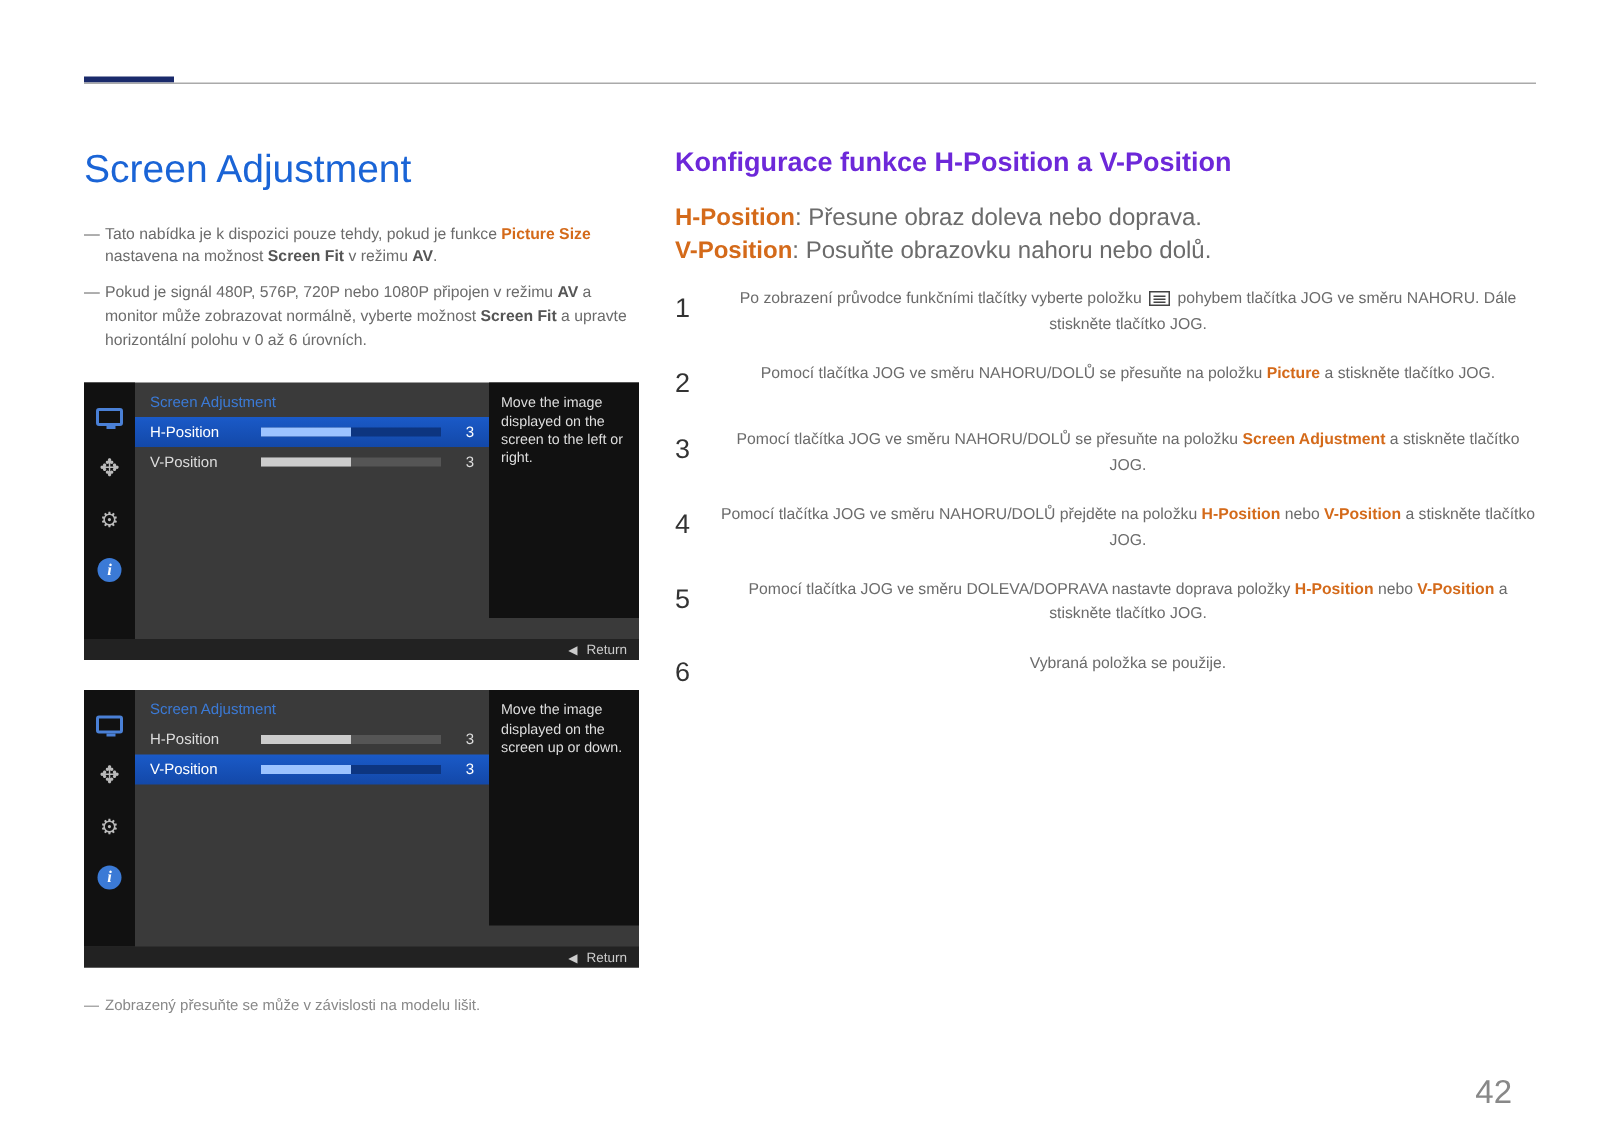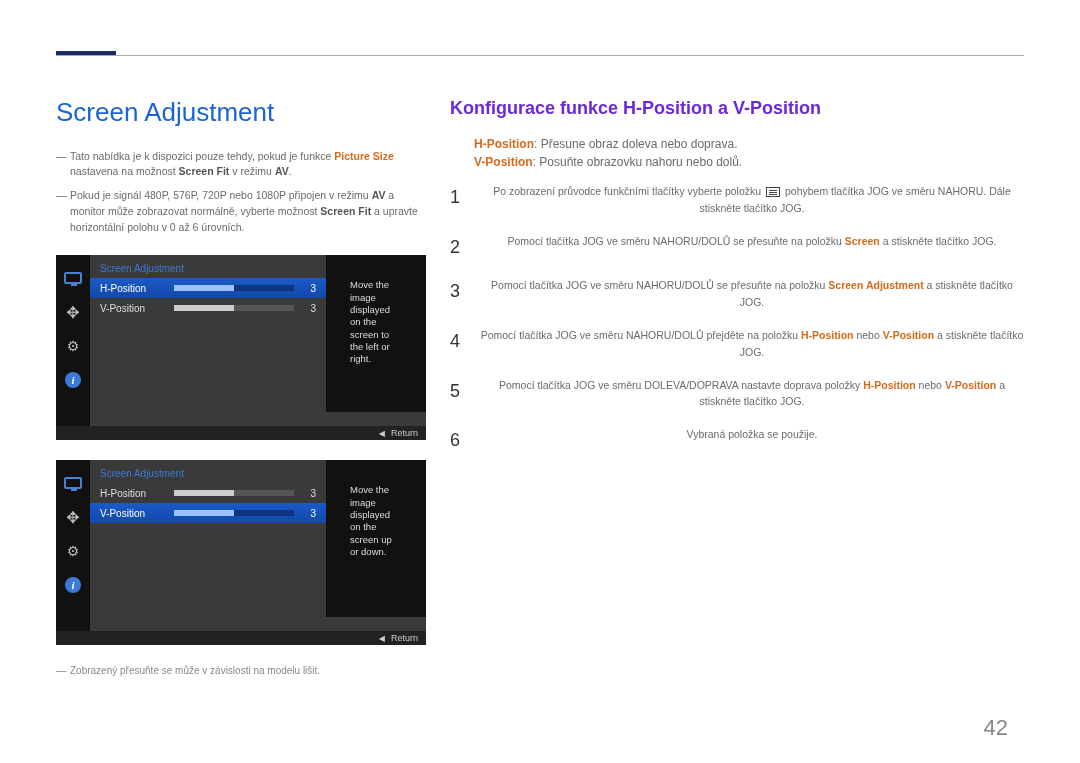--- a/index.html
+++ b/index.html
@@ -128,21 +128,21 @@
   .osd-row .val { margin-left: auto; width: 24px; text-align: right; }
 
   .osd-right {
     position: absolute;
     right: 0; top: 0;
     width: 100px;
     bottom: 14px;
     background: #111;
     color: #ddd;
     font-size: 9.5px;
-    padding: 24px;
+    padding: 8px;
     line-height: 1.3;
   }
   .osd-bodyinner { position:absolute; left:0; right:100px; top:0; bottom:0; }
 
   .osd-footer {
     position: absolute;
     left: 0; right: 0; bottom: 0;
     height: 14px;
     background: #222;
     color: #ccc;
@@ -161,24 +161,23 @@
     right: 56px;
     top: 98px;
   }
   .h2 {
     font-size: 18px;
     font-weight: 600;
     color: #6d28d9;
     margin-bottom: 18px;
   }
   .def {
-    font-size: 12px;
+    font-size: 16px;
     color: #6b6b6b;
     margin-bottom: 4px;
-    margin-left: 24px;
   }
   .steps { margin-top: 14px; }
   .step {
     display: flex;
     align-items: flex-start;
     gap: 14px;
     margin-bottom: 16px;
     font-size: 10.5px;
     line-height: 1.6;
   }
@@ -320,21 +319,21 @@
   <div class="def"><span class="orange">H-Position</span><span>: Přesune obraz doleva nebo doprava.</span></div>
   <div class="def"><span class="orange">V-Position</span><span>: Posuňte obrazovku nahoru nebo dolů.</span></div>
 
   <div class="steps">
     <div class="step">
       <div class="num">1</div>
       <div class="txt"><span>Po zobrazení průvodce funkčními tlačítky vyberte položku </span><span class="icon-menu"></span><span> pohybem tlačítka JOG ve směru NAHORU. Dále stiskněte tlačítko JOG.</span></div>
     </div>
     <div class="step">
       <div class="num">2</div>
-      <div class="txt"><span>Pomocí tlačítka JOG ve směru NAHORU/DOLŮ se přesuňte na položku </span><span class="orange">Screen</span><span> a stiskněte tlačítko JOG.</span></div>
+      <div class="txt"><span>Pomocí tlačítka JOG ve směru NAHORU/DOLŮ se přesuňte na položku </span><span class="orange">Picture</span><span> a stiskněte tlačítko JOG.</span></div>
     </div>
     <div class="step">
       <div class="num">3</div>
       <div class="txt"><span>Pomocí tlačítka JOG ve směru NAHORU/DOLŮ se přesuňte na položku </span><span class="orange">Screen Adjustment</span><span> a stiskněte tlačítko JOG.</span></div>
     </div>
     <div class="step">
       <div class="num">4</div>
       <div class="txt"><span>Pomocí tlačítka JOG ve směru NAHORU/DOLŮ přejděte na položku </span><span class="orange">H-Position</span><span> nebo </span><span class="orange">V-Position</span><span> a stiskněte tlačítko JOG.</span></div>
     </div>
     <div class="step">

